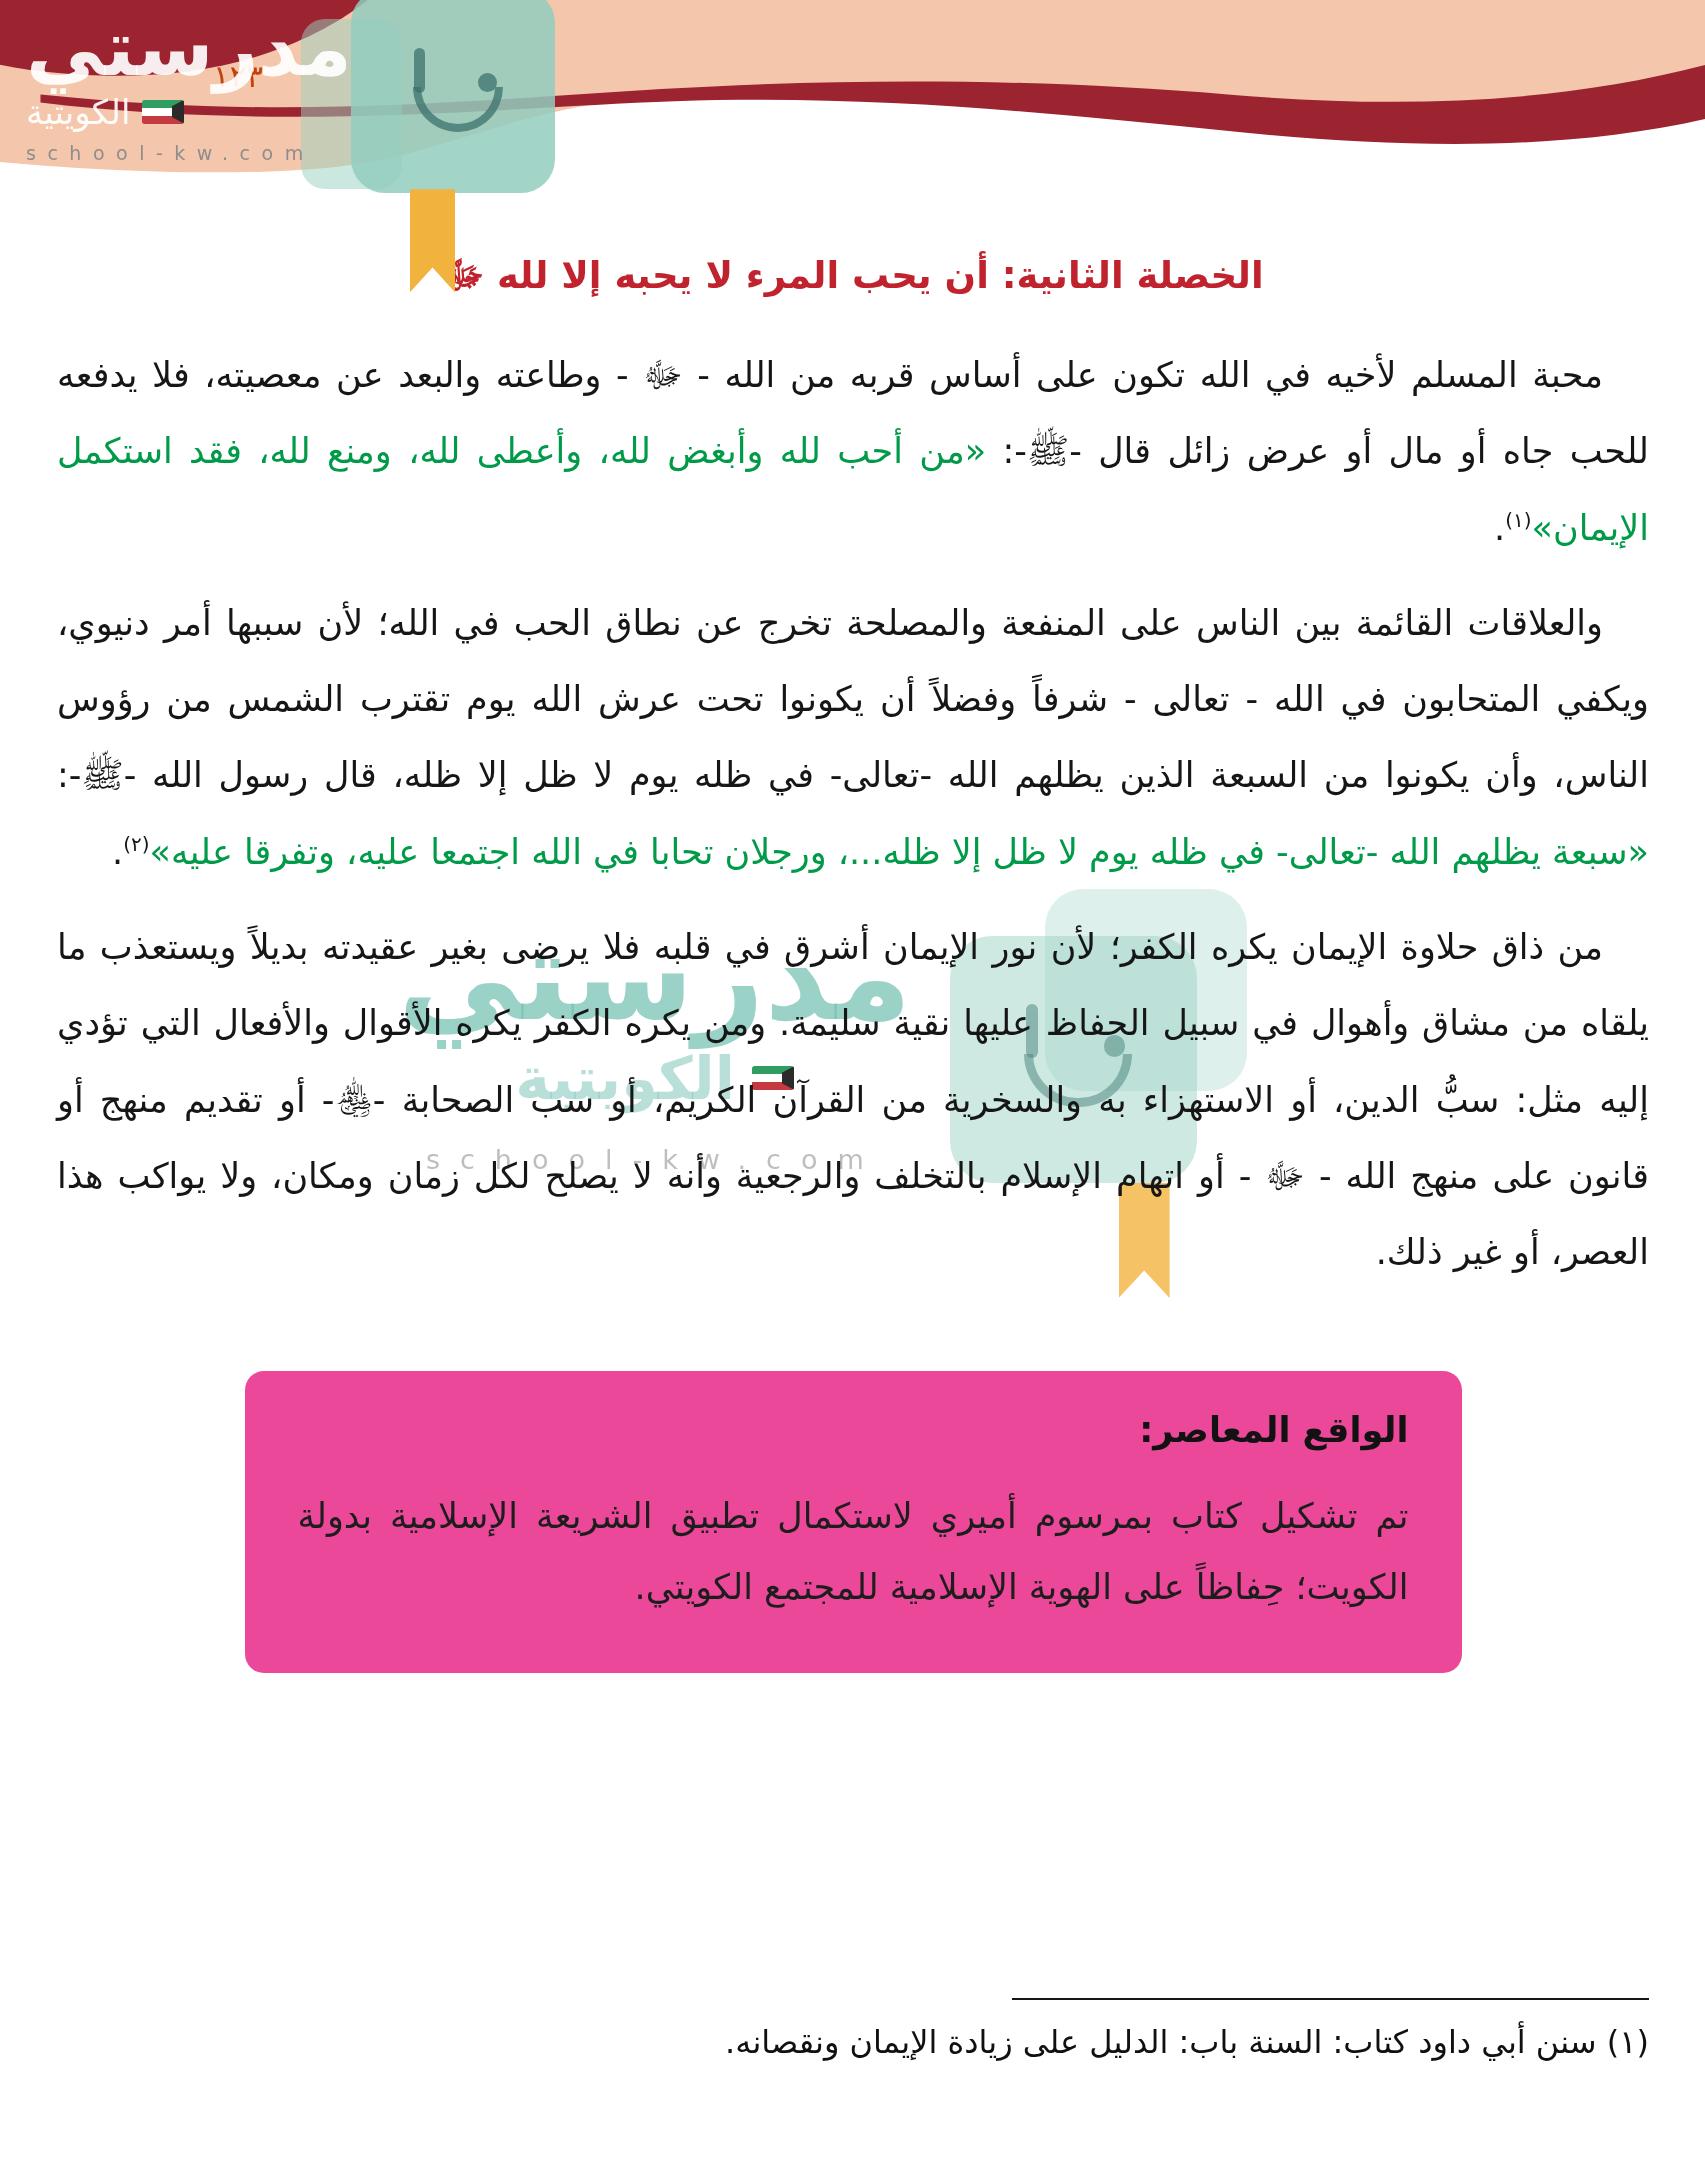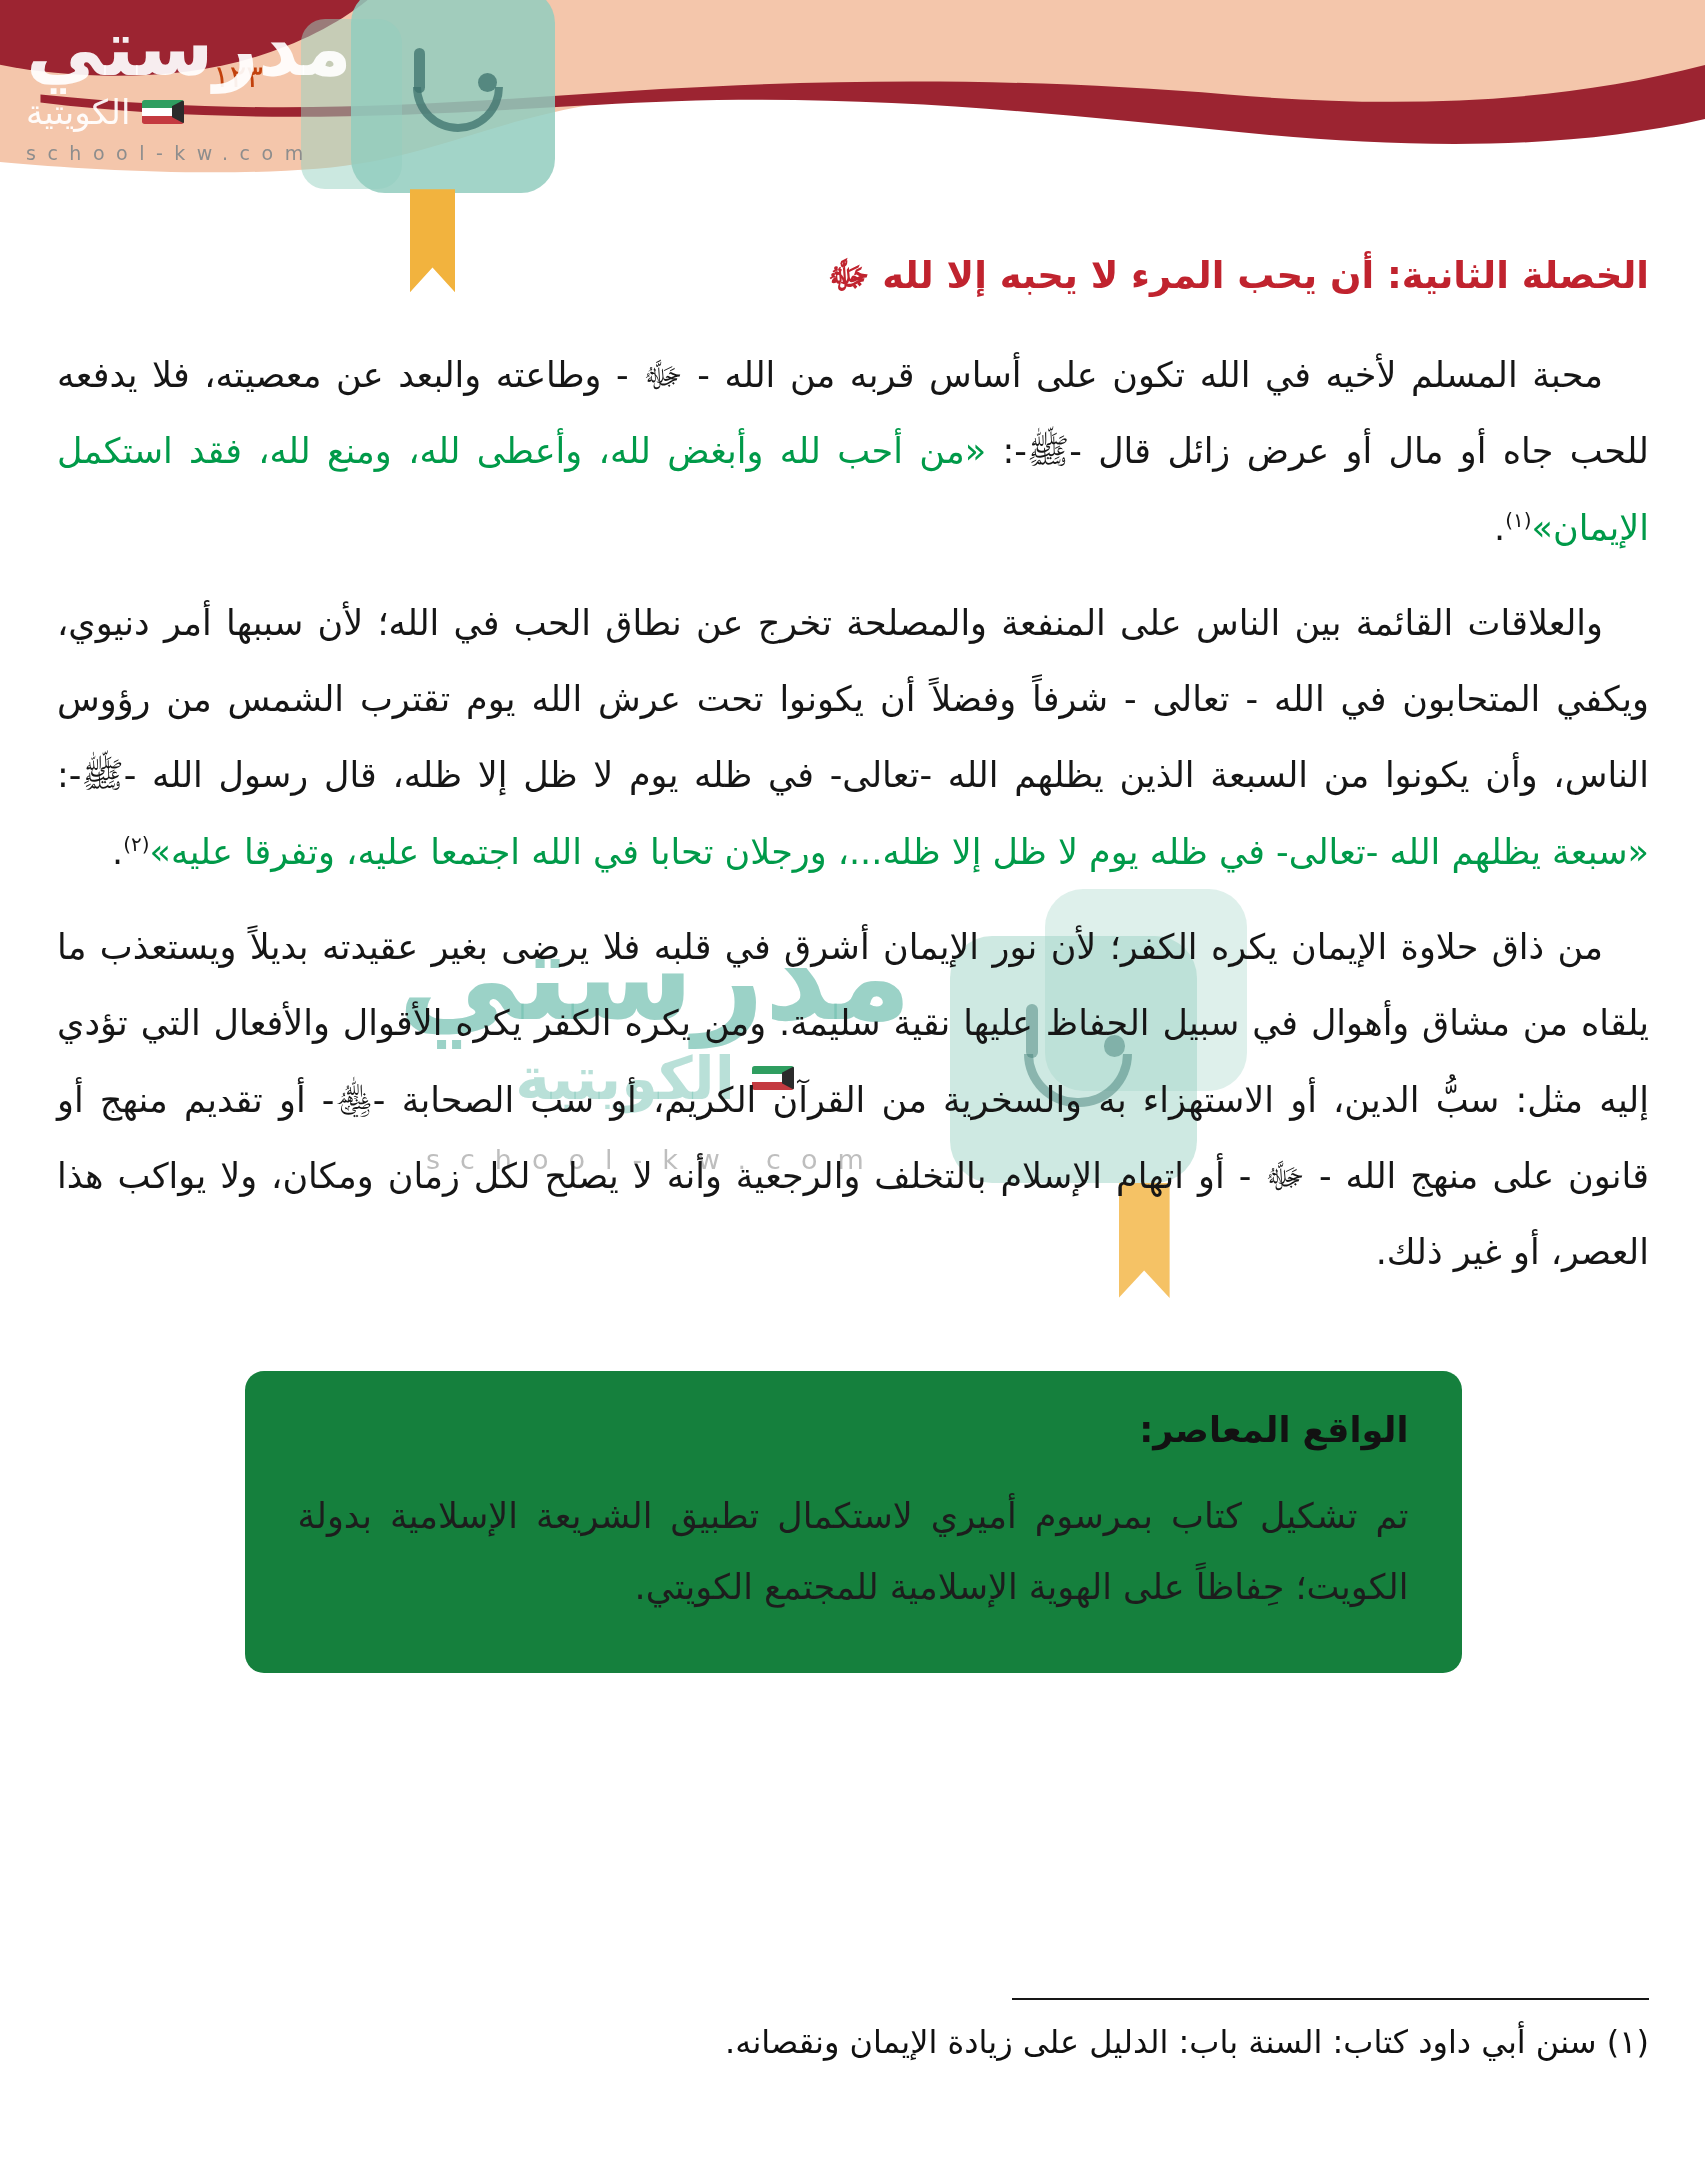--- a/index.html
+++ b/index.html
@@ -47,27 +47,27 @@
   .wm-mascot{position:relative;width:297px;height:378px;}
   .wm-sq-back{position:absolute;right:0;top:0;width:202px;height:202px;border-radius:38px;background:rgba(152,209,194,0.32);}
   .wm-sq{position:absolute;left:0;top:47px;width:247px;height:247px;border-radius:42px;background:rgba(152,209,194,0.48);}
   .wm-eye-a{position:absolute;left:76px;top:115px;width:12px;height:54px;border-radius:6.7px;background:rgba(70,130,122,0.5);}
   .wm-eye-b{position:absolute;left:154px;top:146px;width:21.6px;height:21.6px;border-radius:50%;background:rgba(70,130,122,0.5);}
   .wm-smile{position:absolute;left:74px;top:165px;width:108px;height:53px;border:9.4px solid rgba(70,130,122,0.5);border-top:none;border-radius:0 0 101px 101px;}
   .wm-ribbon{position:absolute;left:169px;top:294px;width:51px;height:115px;background:rgba(242,179,62,0.8);clip-path:polygon(0 0,100% 0,100% 100%,50% 76%,0 100%);}
 
   
   .content{position:absolute;top:237px;left:57px;right:57px;z-index:1;direction:rtl;}
-  .heading{font-size:37px;font-weight:bold;color:#c0232e;margin:16px 0 30px;text-align:right;}
+  .heading{font-size:37px;font-weight:bold;color:#c0232e;margin:16px 0 30px;text-align:center;}
   .heading.second{margin-top:80px;}
   .para{font-size:35px;line-height:2.18;color:#161616;text-align:justify;text-indent:46px;margin-bottom:19px;}
   .quote{color:#009a49;}
   .ref{font-size:20px;color:#161616;}
 
-  .callout{width:1217px;margin:80px auto 0;background:#15803d;border-radius:19px;padding:39px 53px 49px;}
+  .callout{width:1217px;margin:80px auto 0;background:#ec4899;border-radius:19px;padding:39px 53px 49px;}
   .callout-title{font-size:35px;font-weight:bold;color:#121212;margin-bottom:31px;text-align:right;}
   .callout-body{font-size:35px;line-height:2.05;color:#1d1d1d;text-align:justify;}
 
   
   .footnotes{position:absolute;top:1998px;left:57px;right:57px;z-index:1;direction:rtl;}
   .fn-rule{width:637px;border-top:2.7px solid #161616;margin:0 0 13.5px auto;}
   .fn{font-size:32px;line-height:1.78;color:#101010;text-align:right;}
 </style>
 </head>
 <body>

